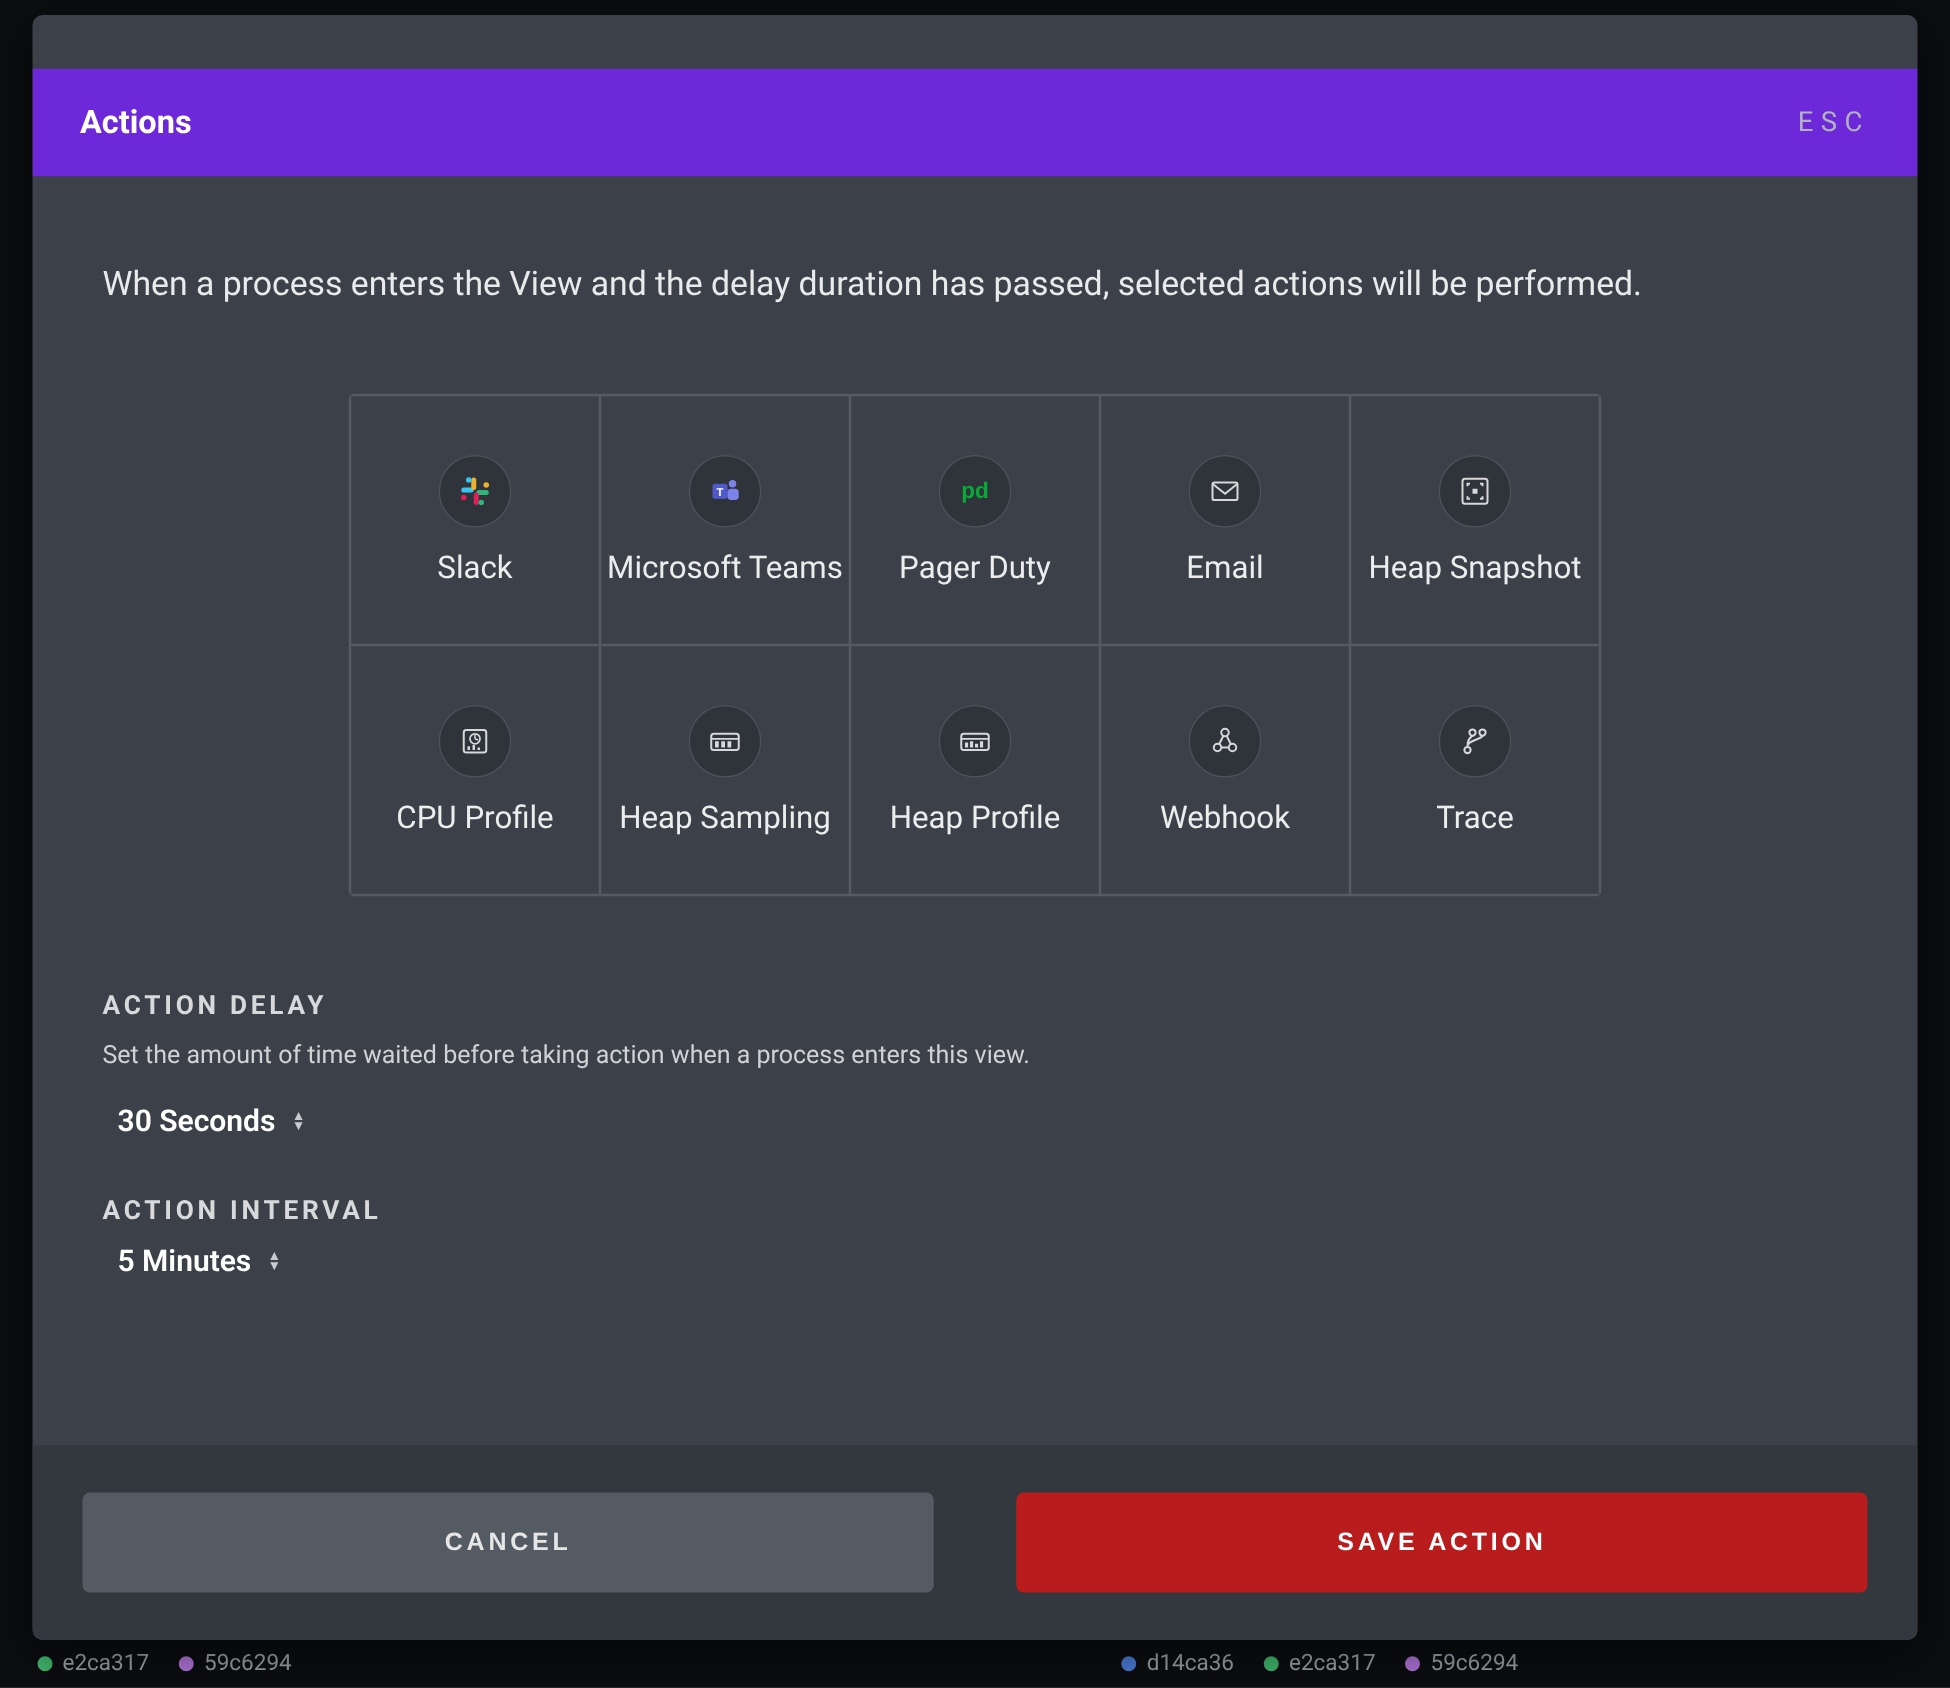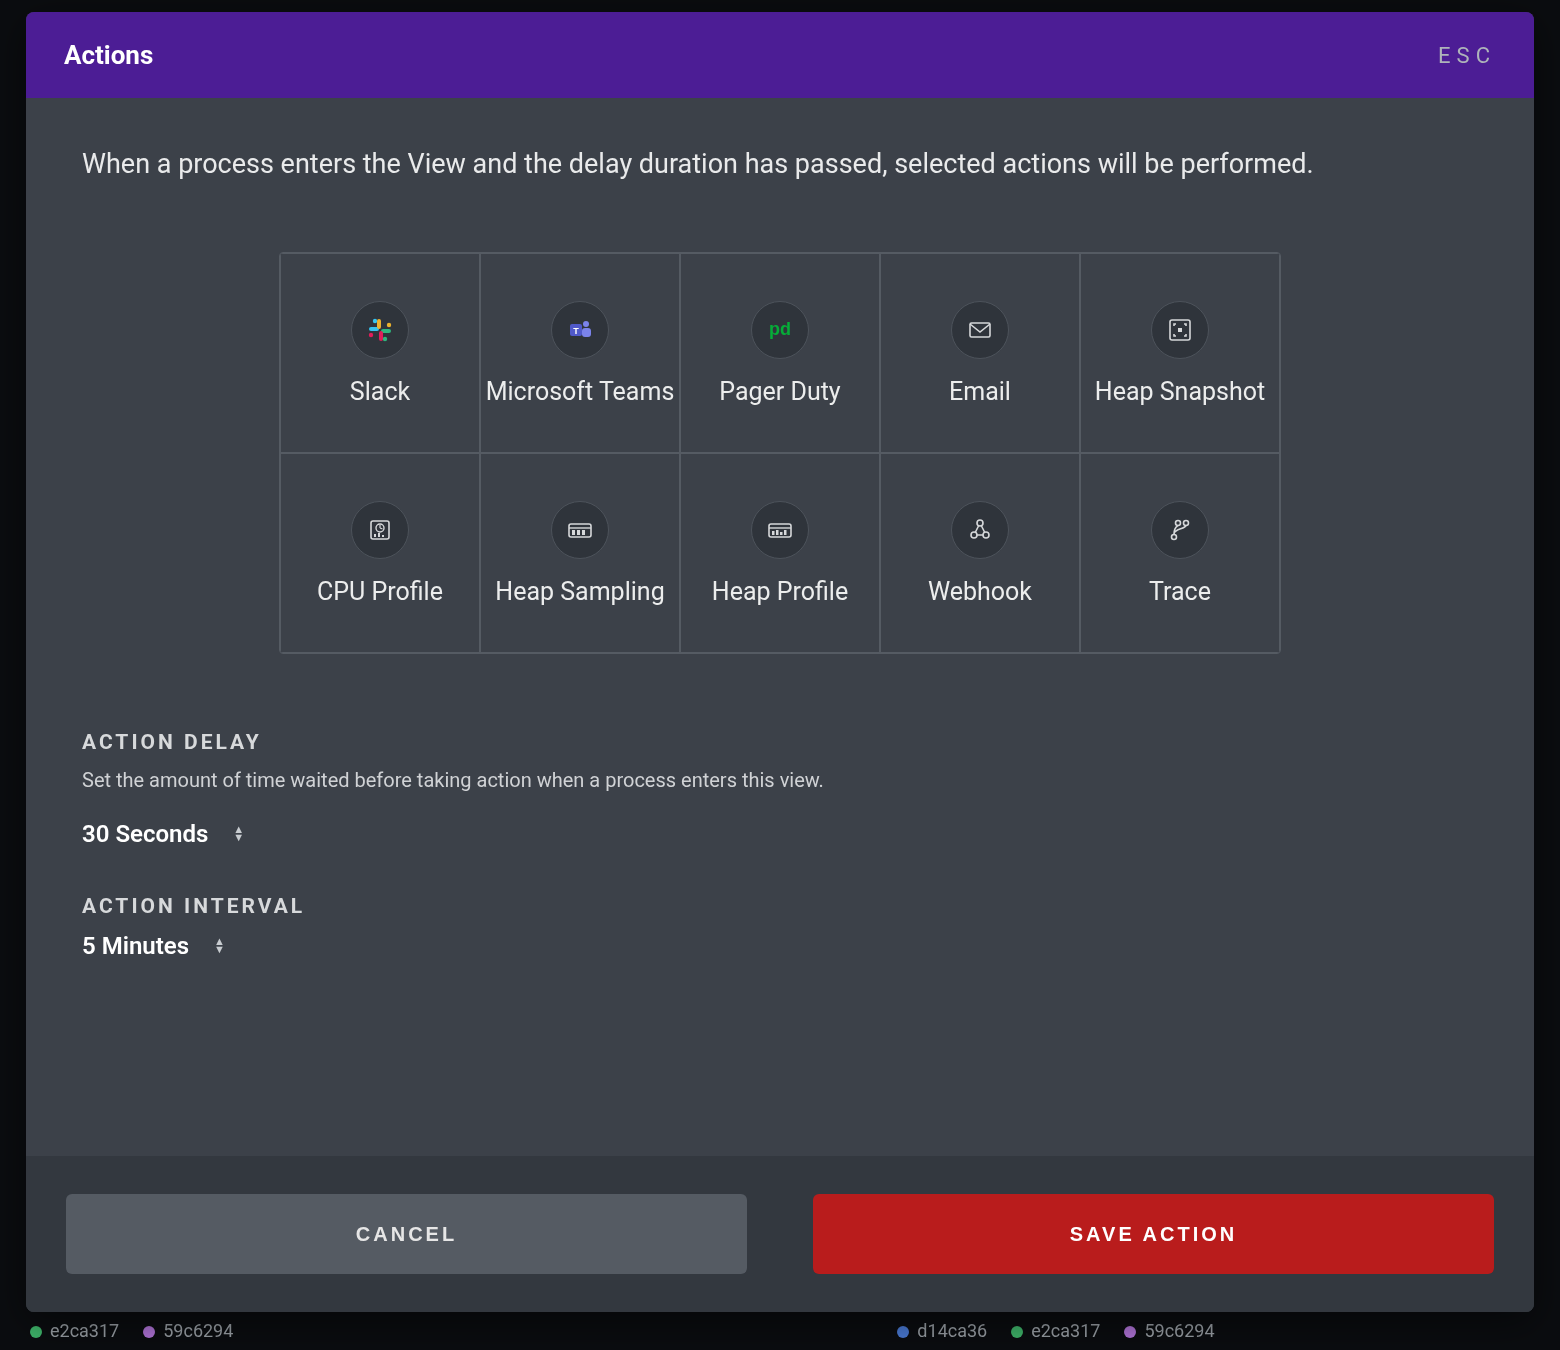--- a/index.html
+++ b/index.html
@@ -37,33 +37,34 @@
     width: 1508px;
     height: 1300px;
     background: #3c4149;
     border-radius: 8px;
     display: flex;
     flex-direction: column;
     overflow: hidden;
     box-shadow: 0 10px 40px rgba(0,0,0,0.5);
   }
   .modal-header {
-    background: #4c1d95;
+    background: #6d28d9;
     height: 86px;
     display: flex;
     align-items: center;
     justify-content: space-between;
     padding: 0 38px;
+    margin-top: 43px;
   }
   .modal-title { font-size: 26px; font-weight: 700; color: #fff; }
   .esc { font-size: 22px; font-weight: 400; letter-spacing: 6px; color: #aeb4ba; }
 
   .modal-body {
     flex: 1;
-    padding: 48px 56px 40px 56px;
+    padding: 68px 56px 40px 56px;
     overflow: auto;
   }
   .intro {
     font-size: 27px;
     line-height: 1.35;
     color: #e9eaeb;
     margin-bottom: 70px;
   }
 
   .action-grid {
@@ -106,26 +107,27 @@
     margin-bottom: 14px;
   }
   .section-help {
     font-size: 20px;
     color: #d0d2d5;
     margin-bottom: 28px;
   }
   .stepper {
     display: inline-flex;
     align-items: center;
-    gap: 25px;
+    gap: 13px;
     font-size: 24px;
     font-weight: 600;
     color: #fff;
     margin-bottom: 46px;
     cursor: pointer;
+    margin-left: 12px;
   }
   .stepper-arrows {
     display: flex; flex-direction: column; line-height: 8px;
     color: #c8ccd0; font-size: 11px;
   }
 
   .modal-footer {
     background: #33383f;
     padding: 38px 40px;
     display: flex;

